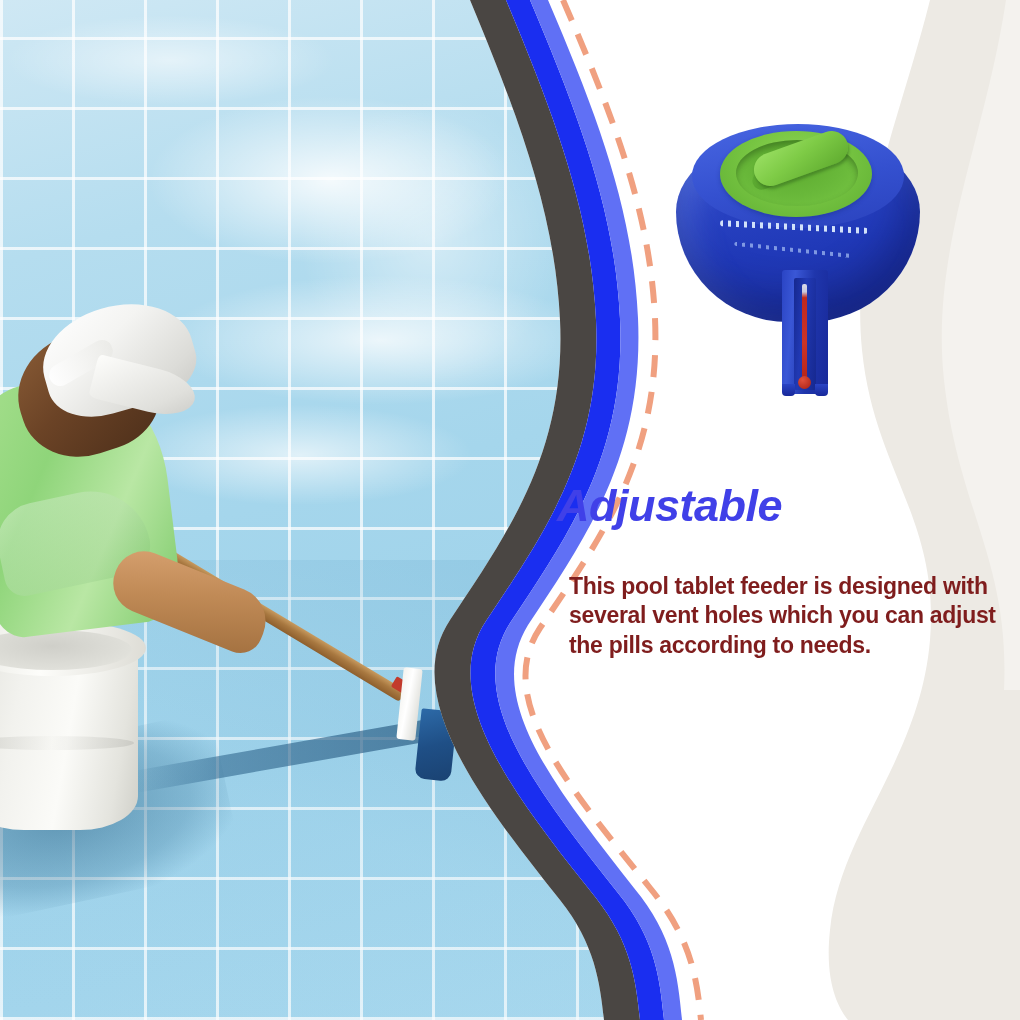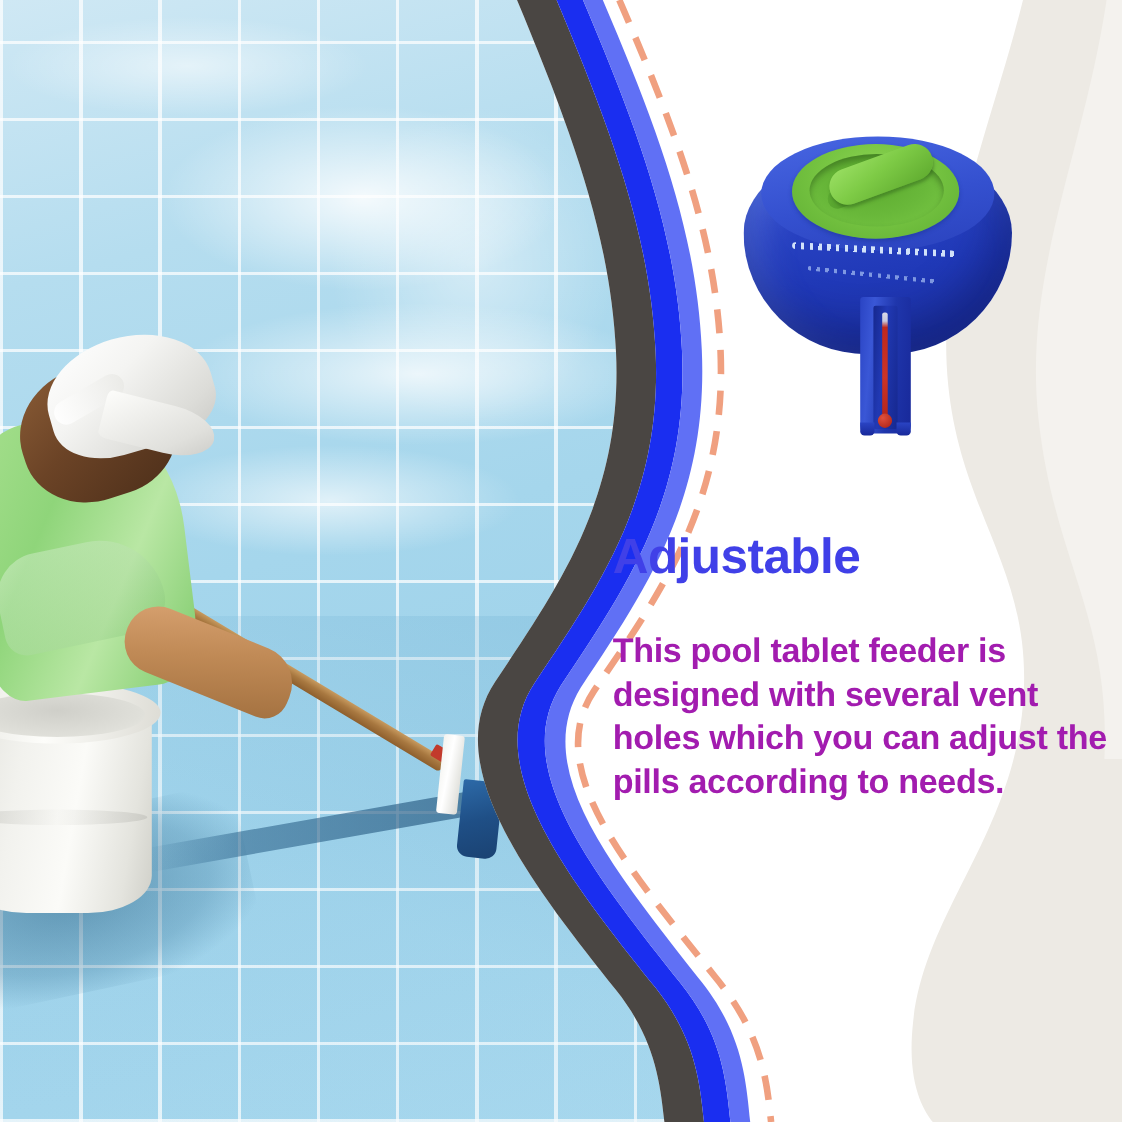--- a/index.html
+++ b/index.html
@@ -345,28 +345,29 @@
     width: 450px;
     z-index: 9;
   }
   .headline {
     margin: 0;
     font-size: 45px;
     font-weight: 700;
     letter-spacing: -0.5px;
     line-height: 1.0;
     color: #4040e8;
+    font-style: italic;
   }
   .bodytext {
-    margin: 44px 0 0 0;
-    font-size: 31px;
+    margin: 44px 0 0 12px;
+    font-size: 23px;
     font-weight: 700;
     line-height: 1.28;
     letter-spacing: -0.3px;
-    color: #a21caf;
+    color: #7f1d1d;
     max-width: 450px;
   }
 </style>
 </head>
 <body>
 
 <div id="stage">
 
   <svg class="bg-wave-layer" width="1020" height="1020" viewBox="0 0 1020 1020" aria-hidden="true">
     <path d="M930,0 C900,120 850,230 862,350 C874,470 940,520 930,640 C920,760 840,830 830,930 C824,985 840,1010 848,1020 L1020,1020 L1020,0 Z" fill="#edeae4"></path>

